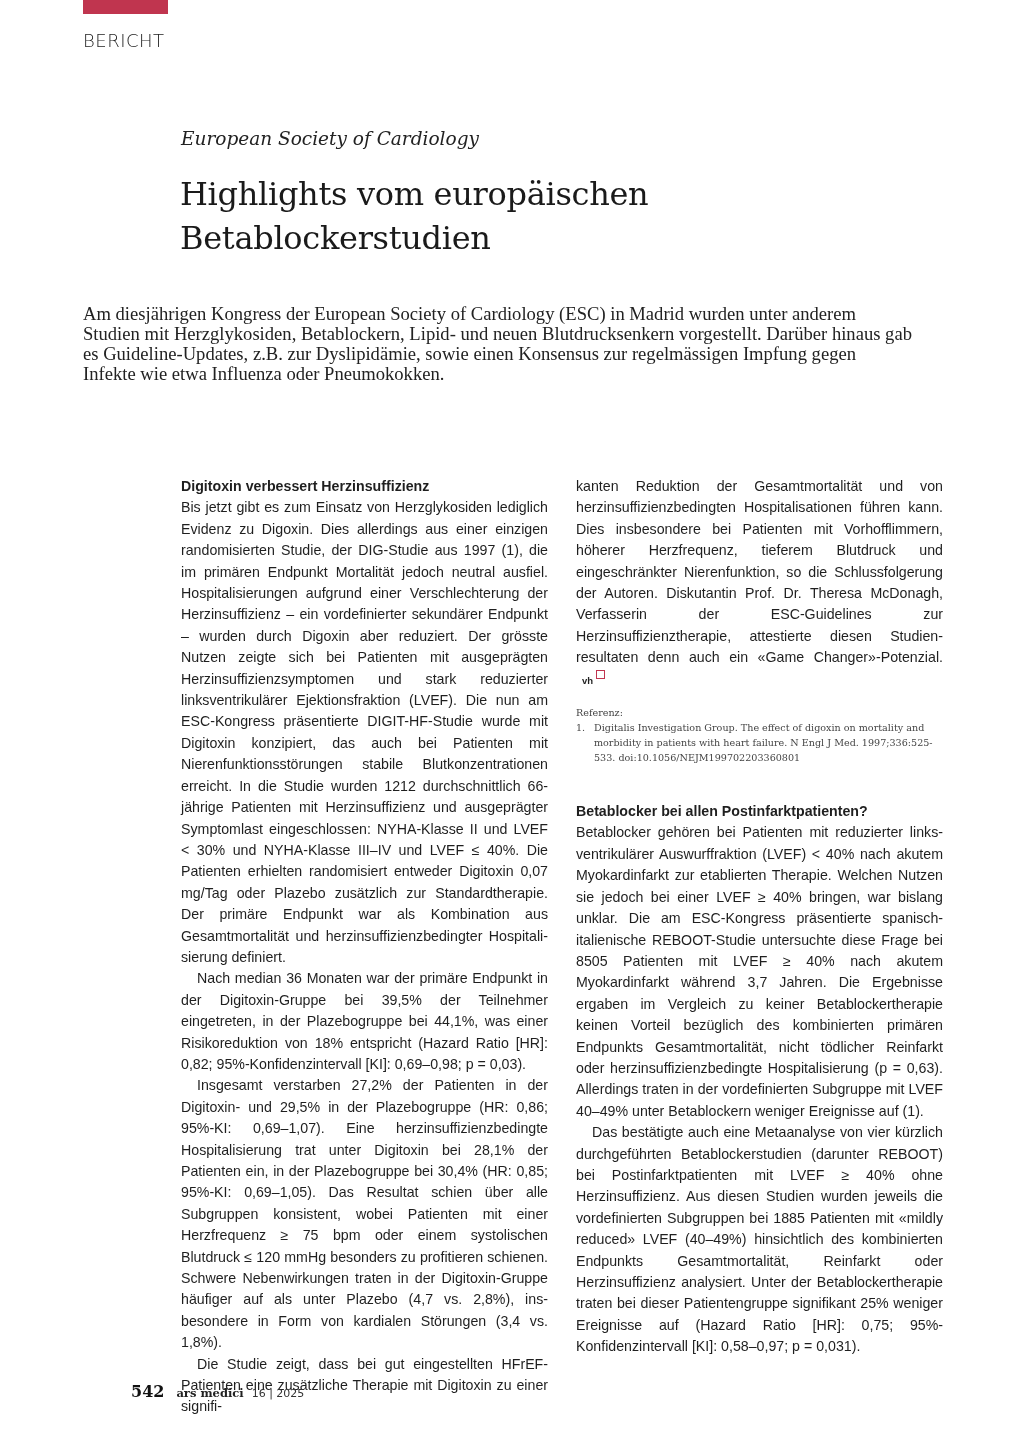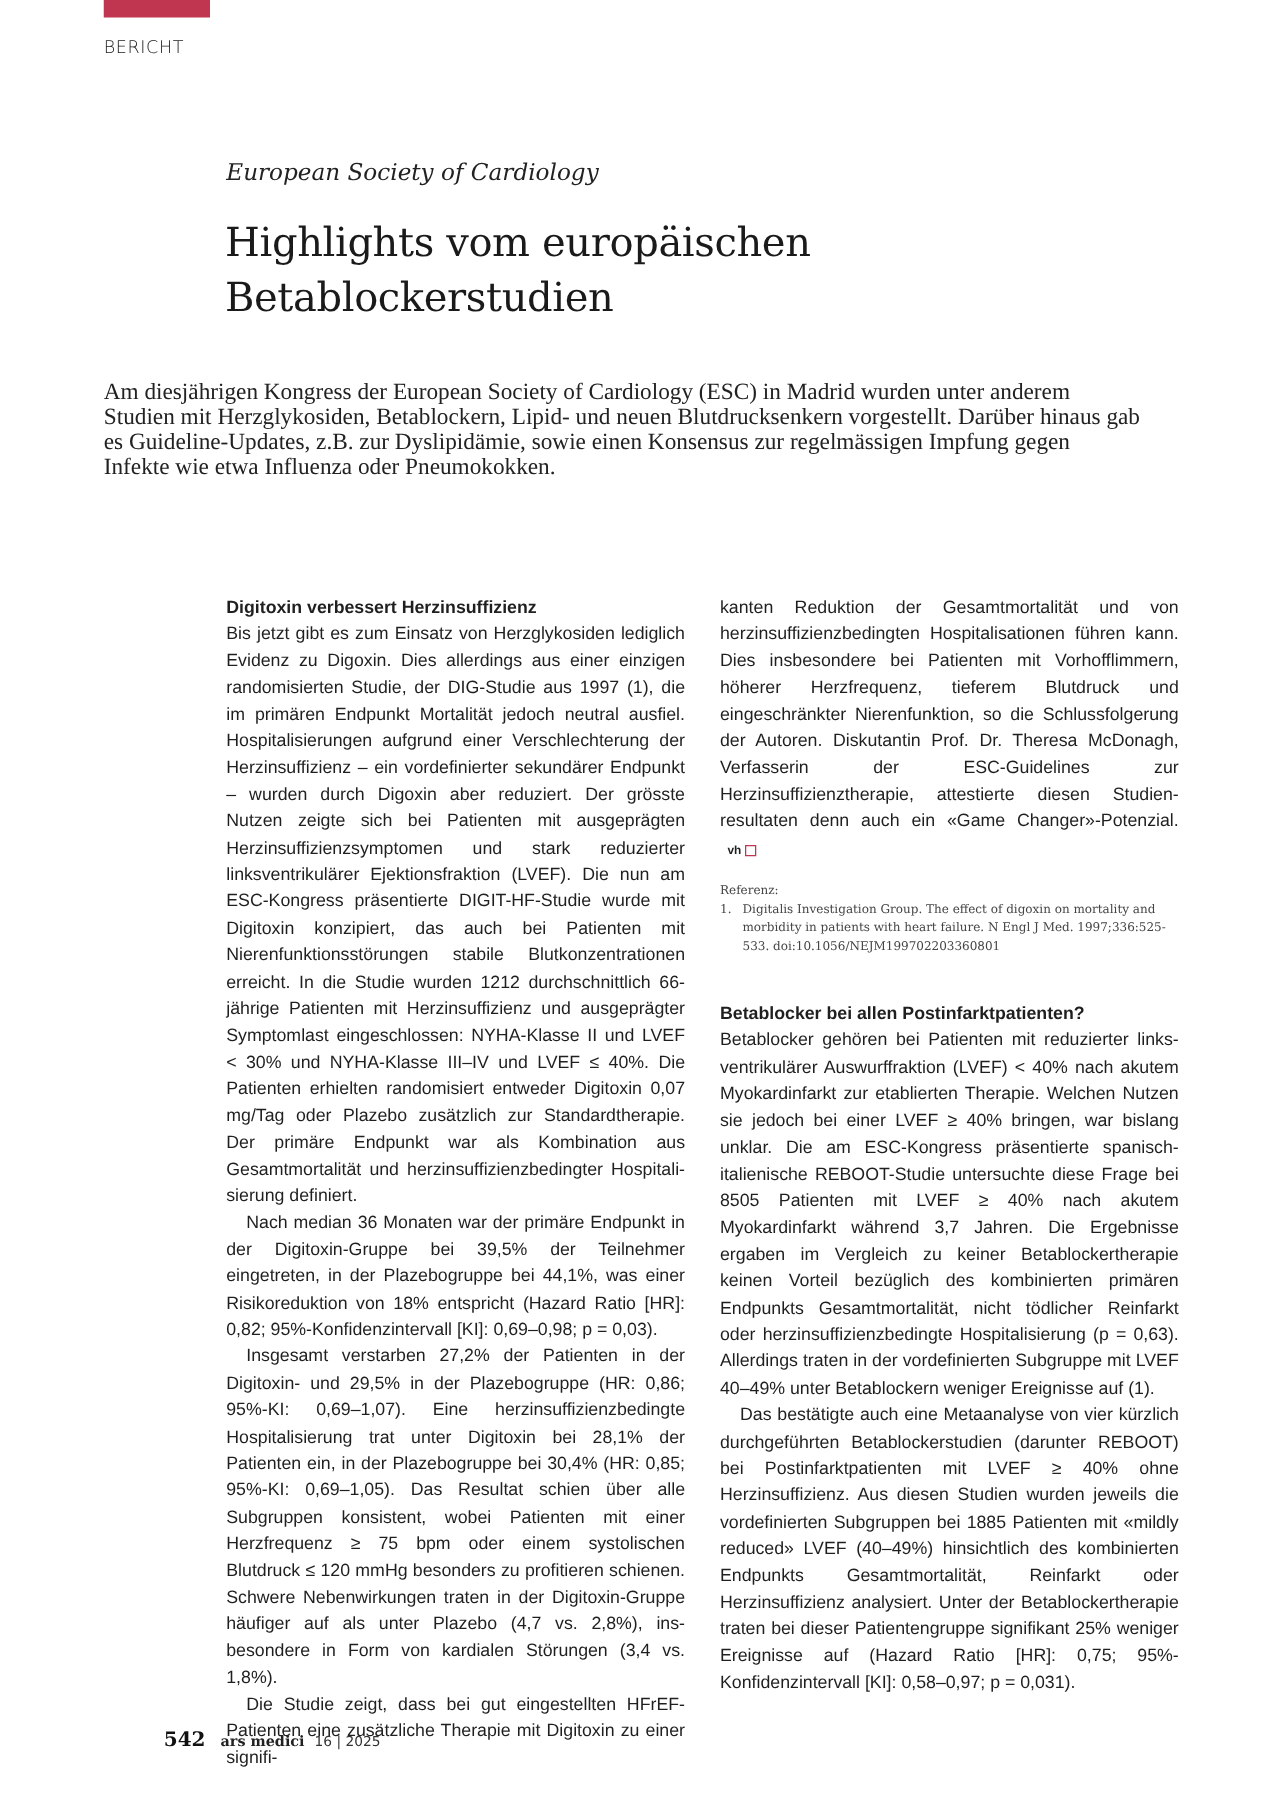--- a/index.html
+++ b/index.html
@@ -1,28 +1,28 @@
 <!DOCTYPE html>
 <html><head>
 <meta charset="utf-8">
 <style>
   html, body { margin: 0; padding: 0; background: #ffffff; }
   body { width: 1024px; height: 1448px; position: relative; overflow: hidden; color: #1a1a1a; }
   .topbar { position: absolute; left: 83px; top: 0; width: 85px; height: 14px; background: #c0354f; }
-  .section-label { position: absolute; left: 83px; top: 30px; font-family: "DejaVu Sans", sans-serif; font-size: 14px; letter-spacing: 0.5px; color: #222; font-weight: 300; }
+  .section-label { position: absolute; left: 83px; top: 30px; font-family: "DejaVu Sans", sans-serif; font-size: 18px; letter-spacing: 0.5px; color: #222; font-weight: 300; }
   .kicker { position: absolute; left: 181px; top: 128px; font-family: "DejaVu Serif", serif; font-style: italic; font-size: 18.5px; color: #222; }
   .title { position: absolute; left: 180px; top: 172px; width: 620px; font-family: "DejaVu Serif", serif; font-size: 32px; line-height: 44px; font-weight: 400; color: #1a1a1a; margin: 0; letter-spacing: -0.3px; }
   .lead { position: absolute; left: 83px; top: 304px; width: 830px; font-family: "Liberation Serif", serif; font-size: 18.6px; line-height: 20px; color: #222; margin: 0; }
   .col { position: absolute; top: 476px; width: 367px; font-family: "Liberation Sans", sans-serif; font-size: 14.2px; line-height: 21.4px; color: #1f1f1f; }
   .col-left { left: 181px; }
   .col-right { left: 576px; }
   .col p { margin: 0; text-align: justify; hyphens: manual; }
   .col p.indent { text-indent: 16px; }
   .col h2 { margin: 0; font-size: 14.2px; line-height: 21.4px; font-weight: 700; font-family: "Liberation Sans", sans-serif; }
-  .endmark { display: inline-flex; align-items: center; gap: 3px; margin-left: 6px; }
+  .endmark { display: inline-flex; align-items: flex-start; gap: 3px; margin-left: 6px; }
   .endmark .initials { font-size: 9.5px; font-weight: 700; }
   .endmark .square { width: 9px; height: 9px; border: 1.6px solid #c0354f; box-sizing: border-box; display: inline-block; }
   .source { margin-top: 12px !important; font-family: "DejaVu Serif", serif; font-size: 9.6px; line-height: 15px; color: #444; text-align: left !important; }
   .ref-label { margin-top: 14px !important; font-family: "DejaVu Serif", serif; font-size: 9.6px; line-height: 15px; color: #444; text-align: left !important; }
   .ref-list { margin: 0; padding: 0; list-style: none; font-family: "DejaVu Serif", serif; font-size: 9.6px; line-height: 15px; color: #444; }
   .ref-list li { display: flex; }
   .ref-list .num { width: 18px; flex: none; }
   .col-right h2.second { margin-top: 36px; }
   .footer { position: absolute; left: 83px; top: 1382px; display: flex; align-items: baseline; gap: 8px; }
   .footer .page { font-family: "DejaVu Serif", serif; font-weight: 700; font-size: 16px; color: #111; margin-left: 48px; }

